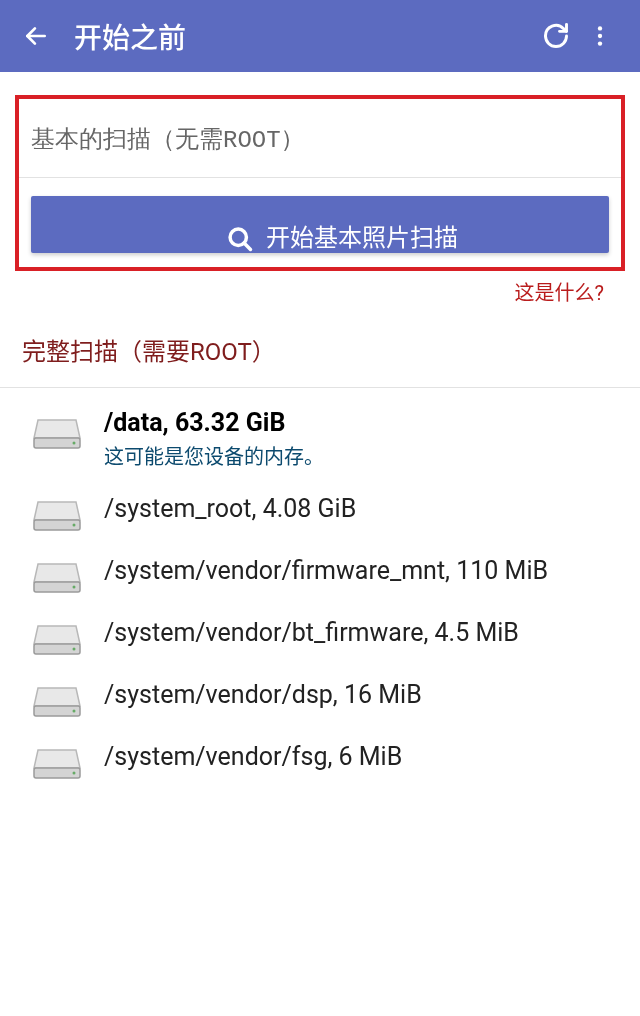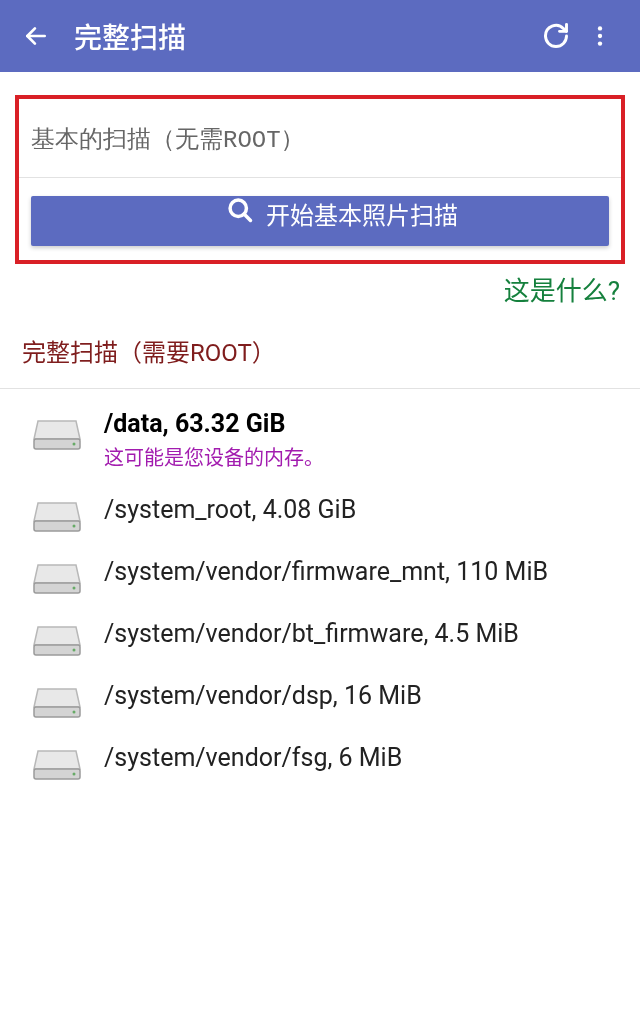--- a/index.html
+++ b/index.html
@@ -57,38 +57,38 @@
       font-family: Liberation Mono, monospace;
     }
     .section-header-full {
       font-size: 24px;
       color: #7f1d1d;
       padding: 26px 20px 20px 22px;
       border-bottom: 1px solid #e2e2e2;
     }
     .scan-button {
       margin: 18px 12px 14px 12px;
-      height: 50px;
+      height: 57px;
       background: #5c6bc0;
       color: #fff;
       display: flex;
-      align-items: flex-start;
+      align-items: flex-end;
       justify-content: center;
       gap: 12px;
       font-size: 24px;
       border-radius: 2px;
       cursor: pointer;
       box-shadow: 0 2px 4px rgba(0,0,0,0.2);
       padding-left: 44px;
     }
     .what-link {
       text-align: right;
-      padding: 6px 20px 0 0;
-      font-size: 26px;
-      color: #15803d;
+      padding: 6px 36px 0 0;
+      font-size: 20px;
+      color: #b91c1c;
       cursor: pointer;
     }
     .hint-text {
       font-size: 22px;
       color: #666;
       line-height: 1.6;
       padding: 18px 34px 10px 34px;
       text-align: left;
     }
     .hint-text .link {
@@ -120,41 +120,41 @@
     .partition-title {
       font-size: 25px;
       color: #222;
     }
     .partition-title.bold {
       font-weight: 700;
       color: #000;
     }
     .partition-sub {
       font-size: 20px;
-      color: #a21caf;
+      color: #0c4a6e;
       margin-top: 4px;
     }
     .partition-item.primary {
       align-items: flex-start;
     }
     .partition-item.primary .drive-icon {
       margin-top: 6px;
     }
   </style>
 </head>
 <body>
 
 <div class="app-bar">
   <div class="back-btn">
     <svg width="26" height="26" viewBox="0 0 24 24" fill="none" stroke="#fff" stroke-width="2.5" stroke-linecap="round" stroke-linejoin="round">
       <line x1="20" y1="12" x2="4" y2="12"></line>
       <polyline points="11 19 4 12 11 5"></polyline>
     </svg>
   </div>
-  <div class="title">完整扫描</div>
+  <div class="title">开始之前</div>
   <div class="action">
     <svg width="28" height="28" viewBox="0 0 24 24" fill="none" stroke="#fff" stroke-width="2.5" stroke-linecap="round" stroke-linejoin="round">
       <path d="M21 2v6h-6"></path>
       <path d="M3 12a9 9 0 0 1 15.5-6.3L21 8"></path>
       <path d="M3 12a9 9 0 0 0 18 0"></path>
     </svg>
   </div>
   <div class="action">
     <svg width="26" height="26" viewBox="0 0 24 24" fill="#fff">
       <circle cx="12" cy="5" r="2"></circle>

